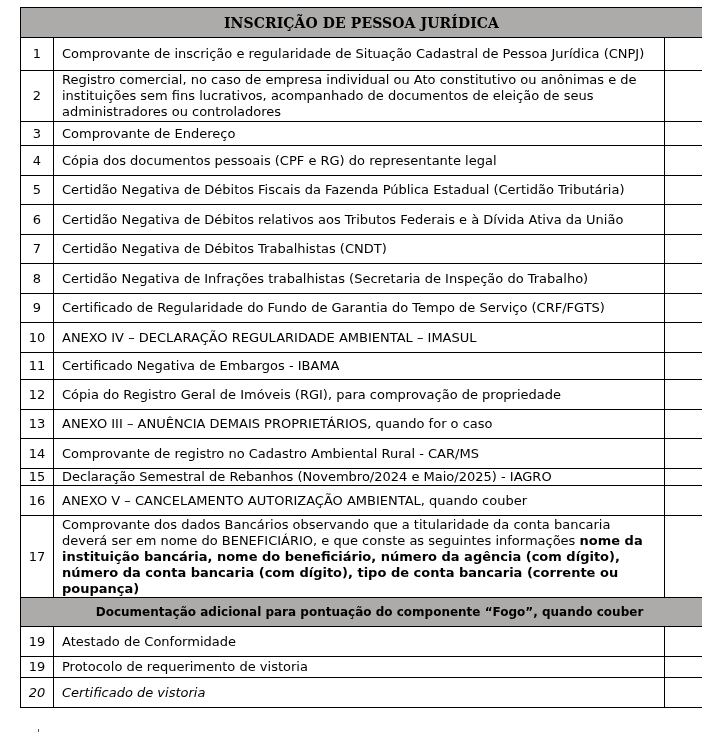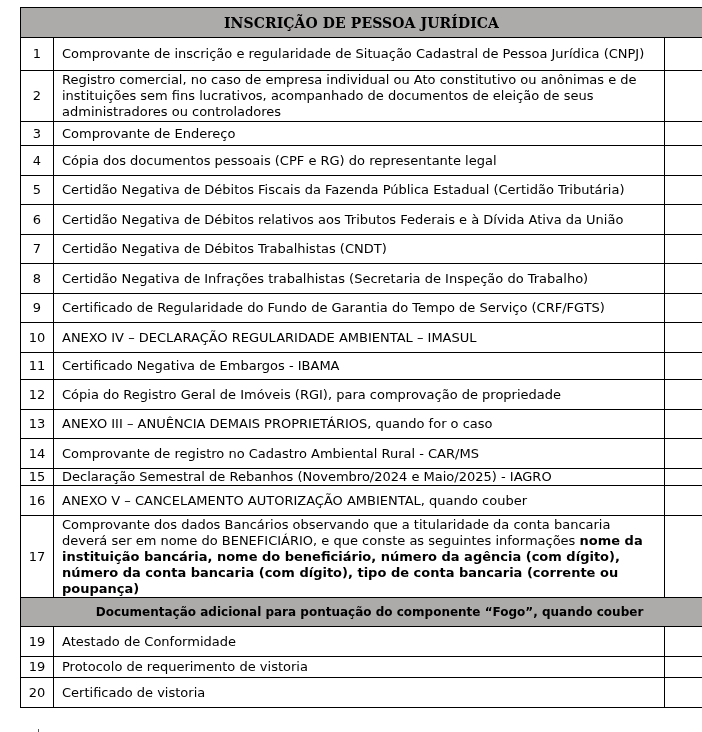--- a/index.html
+++ b/index.html
@@ -177,21 +177,21 @@
     <tr style="height:30px;">
       <td class="num">19</td>
       <td class="desc">Atestado de Conformidade</td>
       <td class="check"></td>
     </tr>
     <tr style="height:21px;">
       <td class="num">19</td>
       <td class="desc">Protocolo de requerimento de vistoria</td>
       <td class="check"></td>
     </tr>
-    <tr style="height:30px;">
+    <tr style="height:30px;font-style:italic;">
       <td class="num">20</td>
       <td class="desc">Certificado de vistoria</td>
       <td class="check"></td>
     </tr>
   </tbody>
 </table>
 
 <div class="stray-mark"></div>
 
 </body></html>

